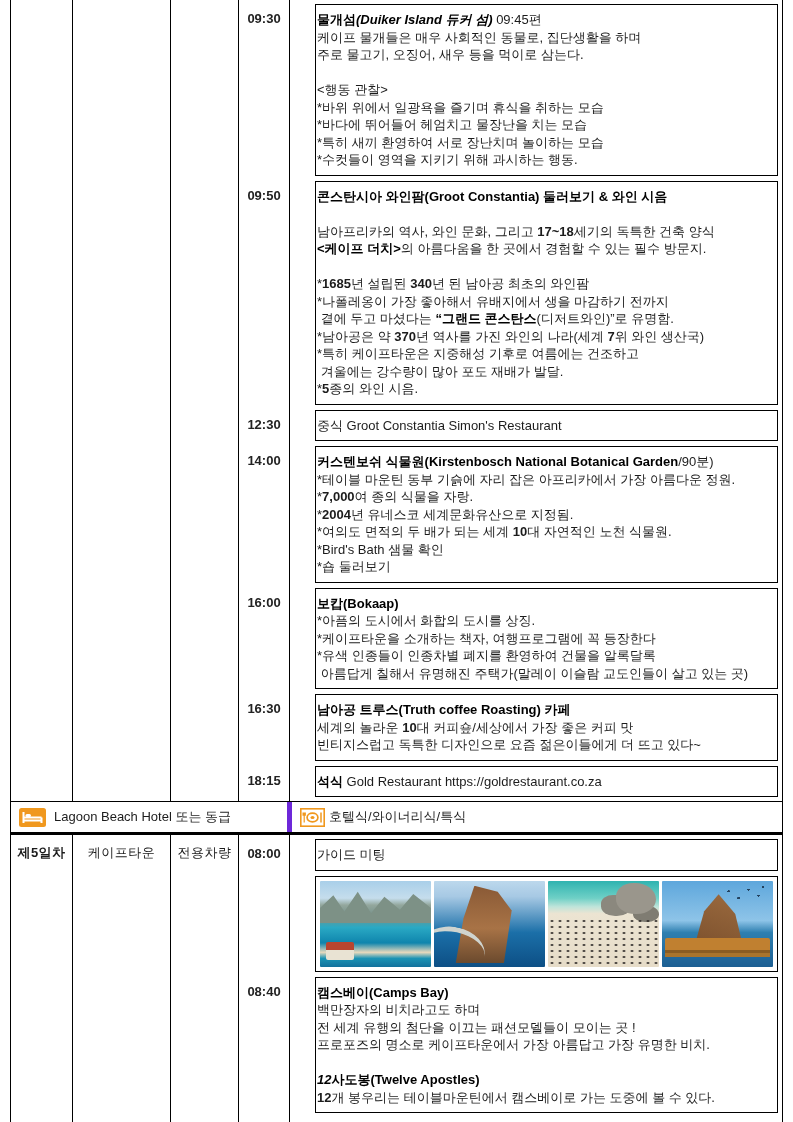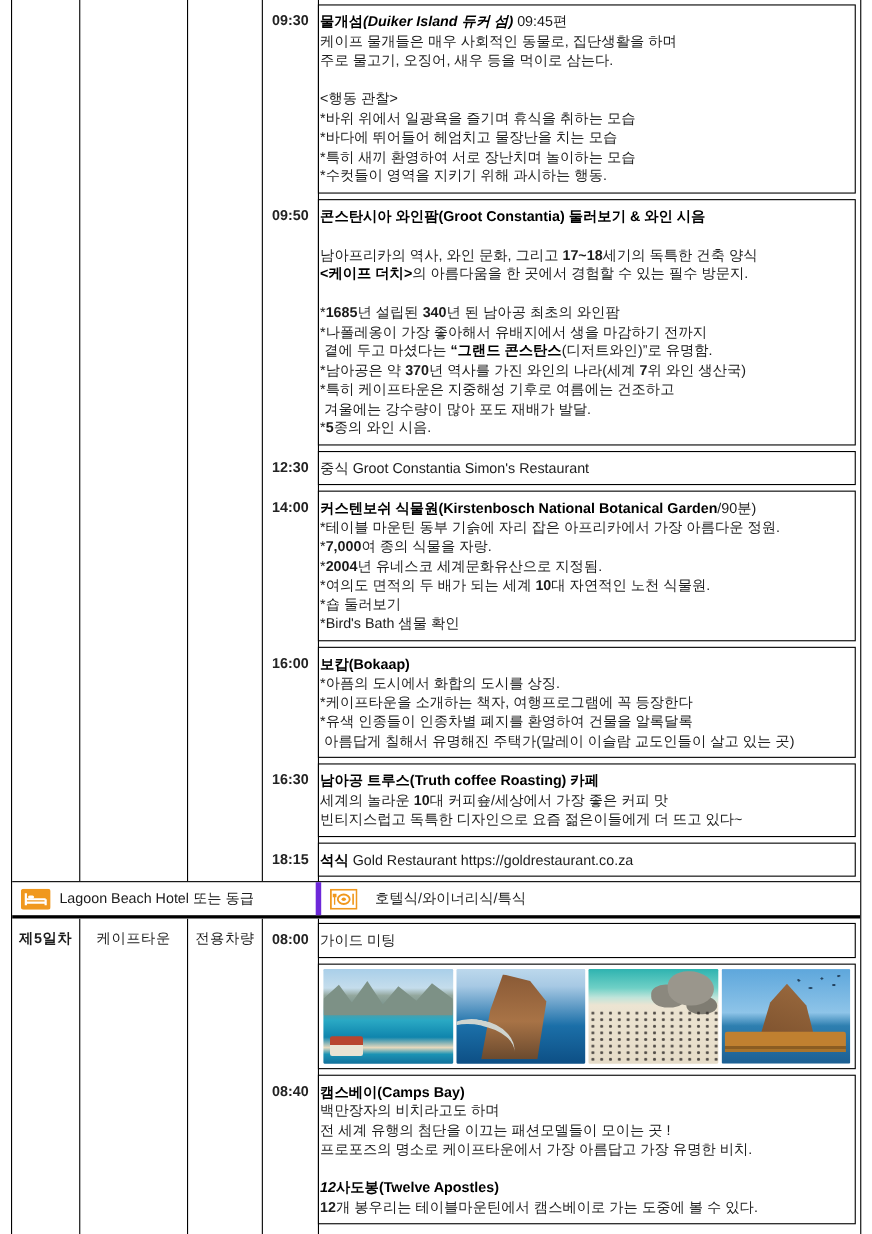--- a/index.html
+++ b/index.html
@@ -15,35 +15,35 @@
     display:flex; flex-direction:column; overflow:hidden;
   }
   .block { display:flex; align-items:stretch; }
   .col { border-right:1px solid #000; flex-shrink:0; }
   .w-day { width:62px;font-weight:bold; } .w-loc { width:98px; } .w-trans { width:68px; }
   .cell-label { width:100%; text-align:center; padding-top:9px; letter-spacing:.5px; }
   .col-main { flex:1 1 auto; position:relative; display:flex; flex-direction:column;
               gap:5px; padding:4px 0; min-width:0; }
   .col-main::before { content:''; position:absolute; left:50px; top:0; bottom:0;
                       width:1px; background:#000; }
-  .entry { display:flex; }
+  .entry { display:flex;gap:26px; }
   .entry .time { width:50px; flex-shrink:0; text-align:center; padding-top:7px;
                  font-weight:600; color:#222; }
   .entry .desc { flex:1; margin-right:4px; border:1px solid #000;
                  padding:6px 1px; line-height:17.5px; background:#fff; min-width:0; }
   .desc p { margin:0; white-space:pre-wrap; }
   .b { font-weight:bold; color:#000; }
   .i { font-style:italic; }
   .num { font-weight:bold; }
   
   .hotel-row { display:flex; border-top:1px solid #000; border-bottom:3px solid #000;
                height:34px; flex-shrink:0; }
   .hotel-left { width:281px; flex-shrink:0; border-right:5px solid #6d28d9;
                 display:flex; align-items:center; gap:8px; padding-left:8px; }
-  .hotel-right { flex:1; display:flex; align-items:center; gap:16px; padding-left:8px; }
+  .hotel-right { flex:1; display:flex; align-items:center; gap:4px; padding-left:8px; }
   .day5 { flex:1 1 auto; overflow:hidden; }
   
   .desc.photos { display:flex; gap:3px; padding:4px; height:96px; }
   .photo { flex:1; position:relative; overflow:hidden; border-radius:1px; }
   .ph-camps { background:linear-gradient(180deg,#a9cfe9 0%,#c5ddec 20%,#93a79d 28%,
               #76918a 40%,#2aa9c4 54%,#0f85ad 72%,#e7d9bd 83%,#1b93b4 90%,#12719c 100%); }
   .ph-camps::before { content:''; position:absolute; left:0; top:10%; width:100%; height:40%;
               background:#7d9186;
               clip-path:polygon(0 100%,0 55%,12% 18%,22% 65%,34% 8%,46% 70%,58% 22%,72% 60%,84% 14%,100% 55%,100% 100%); }
   .ph-camps::after { content:''; position:absolute; left:5%; bottom:7%; width:26%; height:22%;
@@ -126,22 +126,22 @@
             </div>
           </div>
           <div class="entry">
             <div class="time">14:00</div>
             <div class="desc">
               <p><span class="b">커스텐보쉬 식물원(Kirstenbosch National Botanical Garden</span><span>/90분)</span></p>
               <p>*테이블 마운틴 동부 기슭에 자리 잡은 아프리카에서 가장 아름다운 정원.</p>
               <p>*<span class="num">7,000</span>여 종의 식물을 자랑.</p>
               <p>*<span class="num">2004</span>년 유네스코 세계문화유산으로 지정됨.</p>
               <p>*여의도 면적의 두 배가 되는 세계 <span class="num">10</span>대 자연적인 노천 식물원.</p>
+              <p>*Bird's Bath 샘물 확인</p>
               <p>*숍 둘러보기</p>
-              <p>*Bird's Bath 샘물 확인</p>
             </div>
           </div>
           <div class="entry">
             <div class="time">16:00</div>
             <div class="desc">
               <p><span class="b">보캅(Bokaap)</span></p>
               <p>*아픔의 도시에서 화합의 도시를 상징.</p>
               <p>*케이프타운을 소개하는 책자, 여행프로그램에 꼭 등장한다</p>
               <p>*유색 인종들이 인종차별 폐지를 환영하여 건물을 알록달록</p>
               <p> 아름답게 칠해서 유명해진 주택가(말레이 이슬람 교도인들이 살고 있는 곳)</p>

